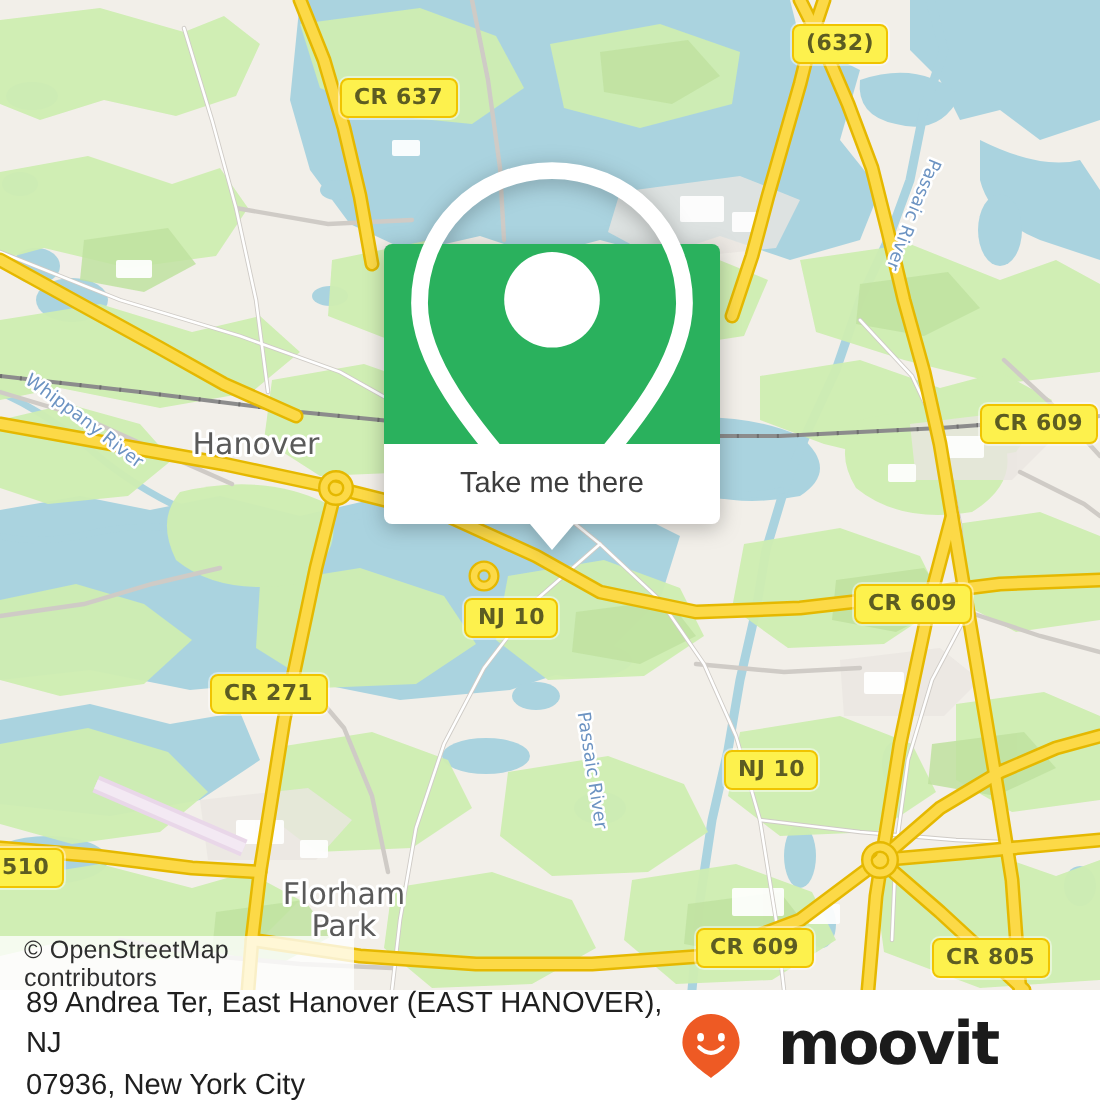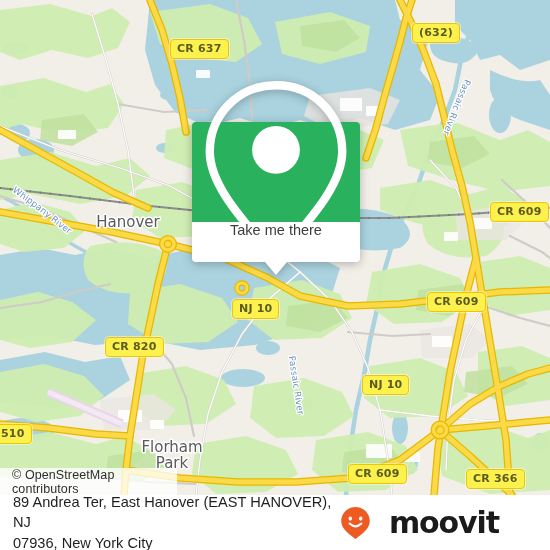--- a/index.html
+++ b/index.html
@@ -97,20 +97,21 @@
     border-radius: 4px 4px 0 0;
     display: flex;
     align-items: center;
     justify-content: center;
   }
   #popup-body {
     height: 40px;
     background: #ffffff;
     border-radius: 0 0 4px 4px;
     display: flex;
+    align-items: center;
     justify-content: center;
   }
   #popup-body span {
     font-family: "Liberation Sans", sans-serif;
     font-size: 14.5px;
     color: #3d3d3d;
   }
   #popup-tail {
     position: absolute;
     left: 50%;
@@ -392,29 +393,29 @@
           <textPath href="#pathWhippany" startOffset="2%">Whippany River</textPath>
         </text>
 
         <text class="osm-label place-label" x="128" y="227" text-anchor="middle">Hanover</text>
         <text class="osm-label place-label" x="172" y="452" text-anchor="middle">Florham</text>
         <text class="osm-label place-label" x="172" y="468" text-anchor="middle">Park</text>
       </g>
     </svg>
 
     <div class="shield" style="left:134px; top:39px;margin-left:36px;">CR 637</div>
-    <div class="shield" style="left:396px; top:23px;margin-left:16px;">(632)</div>
+    <div class="shield" style="left:396px; top:12px;">(632)</div>
     <div class="shield" style="left:490px; top:202px;">CR 609</div>
     <div class="shield" style="left:232px; top:299px;">NJ 10</div>
     <div class="shield" style="left:427px; top:292px;">CR 609</div>
-    <div class="shield" style="left:105px; top:337px;">CR 820</div>
+    <div class="shield" style="left:105px; top:337px;">CR 271</div>
     <div class="shield" style="left:362px; top:375px;">NJ 10</div>
     <div class="shield" style="left:-6px; top:424px;">510</div>
     <div class="shield" style="left:348px; top:464px;">CR 609</div>
-    <div class="shield" style="left:466px; top:469px;">CR 366</div>
+    <div class="shield" style="left:466px; top:469px;">CR 805</div>
 
     <div id="attribution">
       <span>© OpenStreetMap contributors</span>
     </div>
 
     <div id="popup">
       <div id="popup-head">
         <svg width="52" height="62" viewBox="0 0 52 62">
           <path d="M26 4 C14.5 4 5.5 13 5.5 24.5 C5.5 36 18 48 26 58
                    C34 48 46.5 36 46.5 24.5 C46.5 13 37.5 4 26 4 Z" fill="none" stroke="#ffffff" stroke-width="2.6" stroke-linejoin="round"></path>

